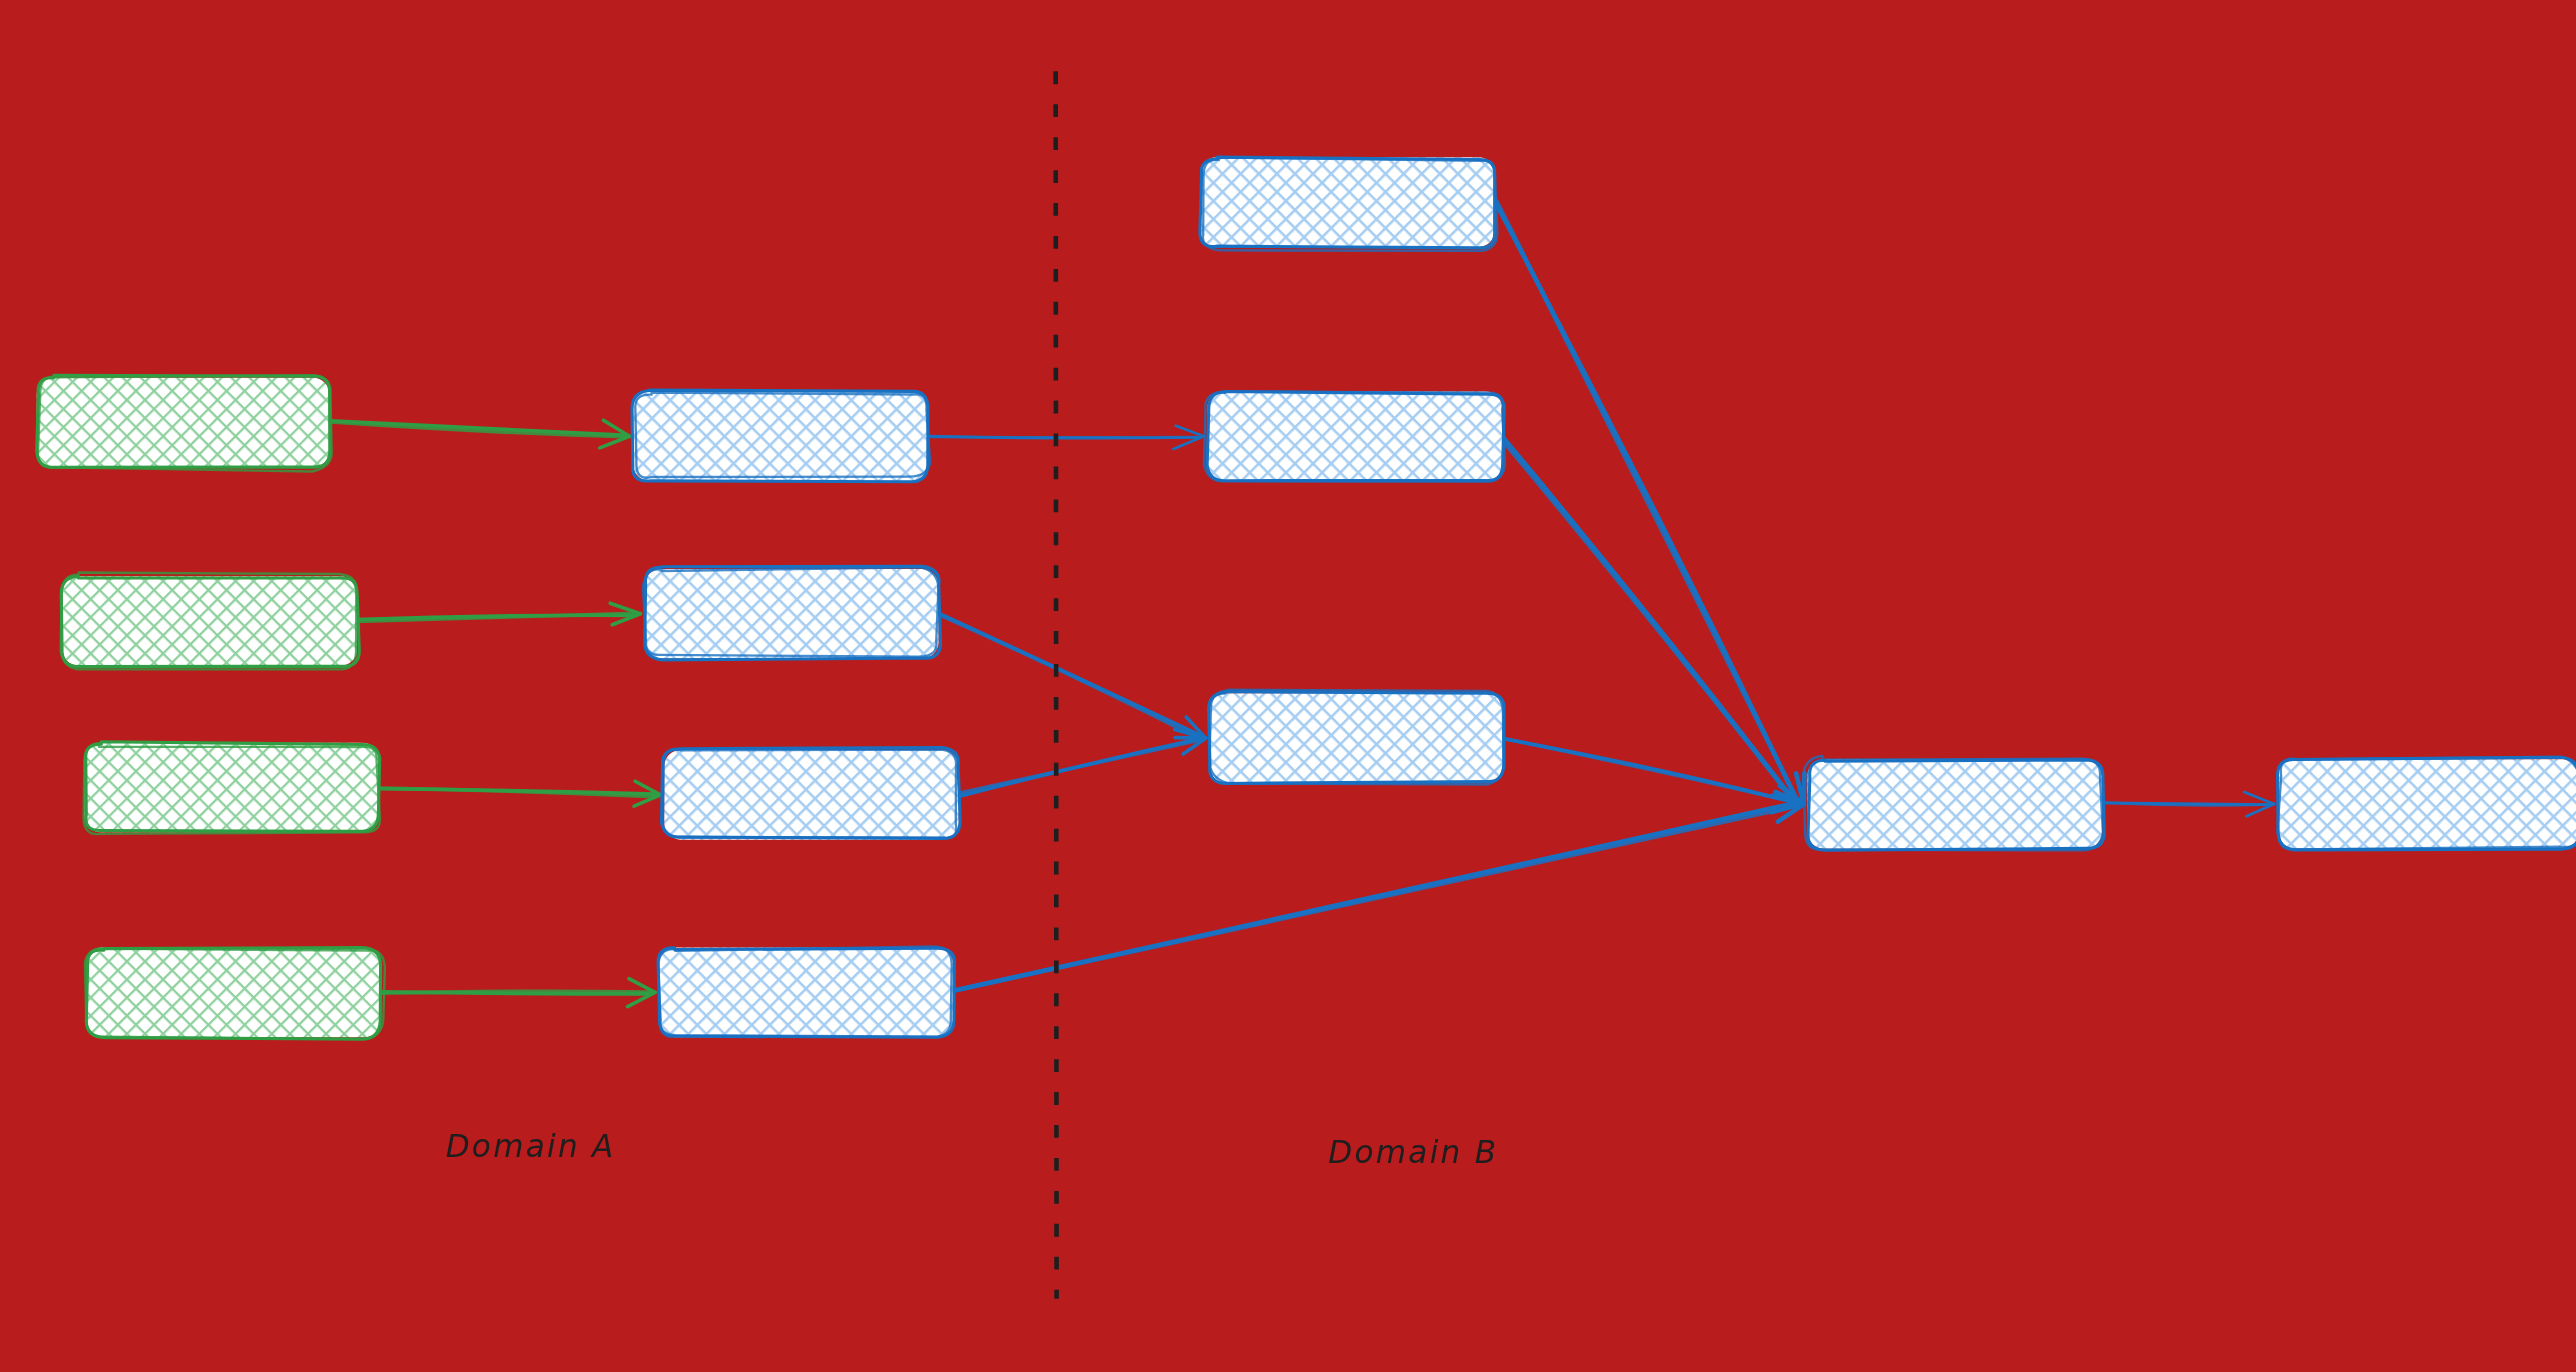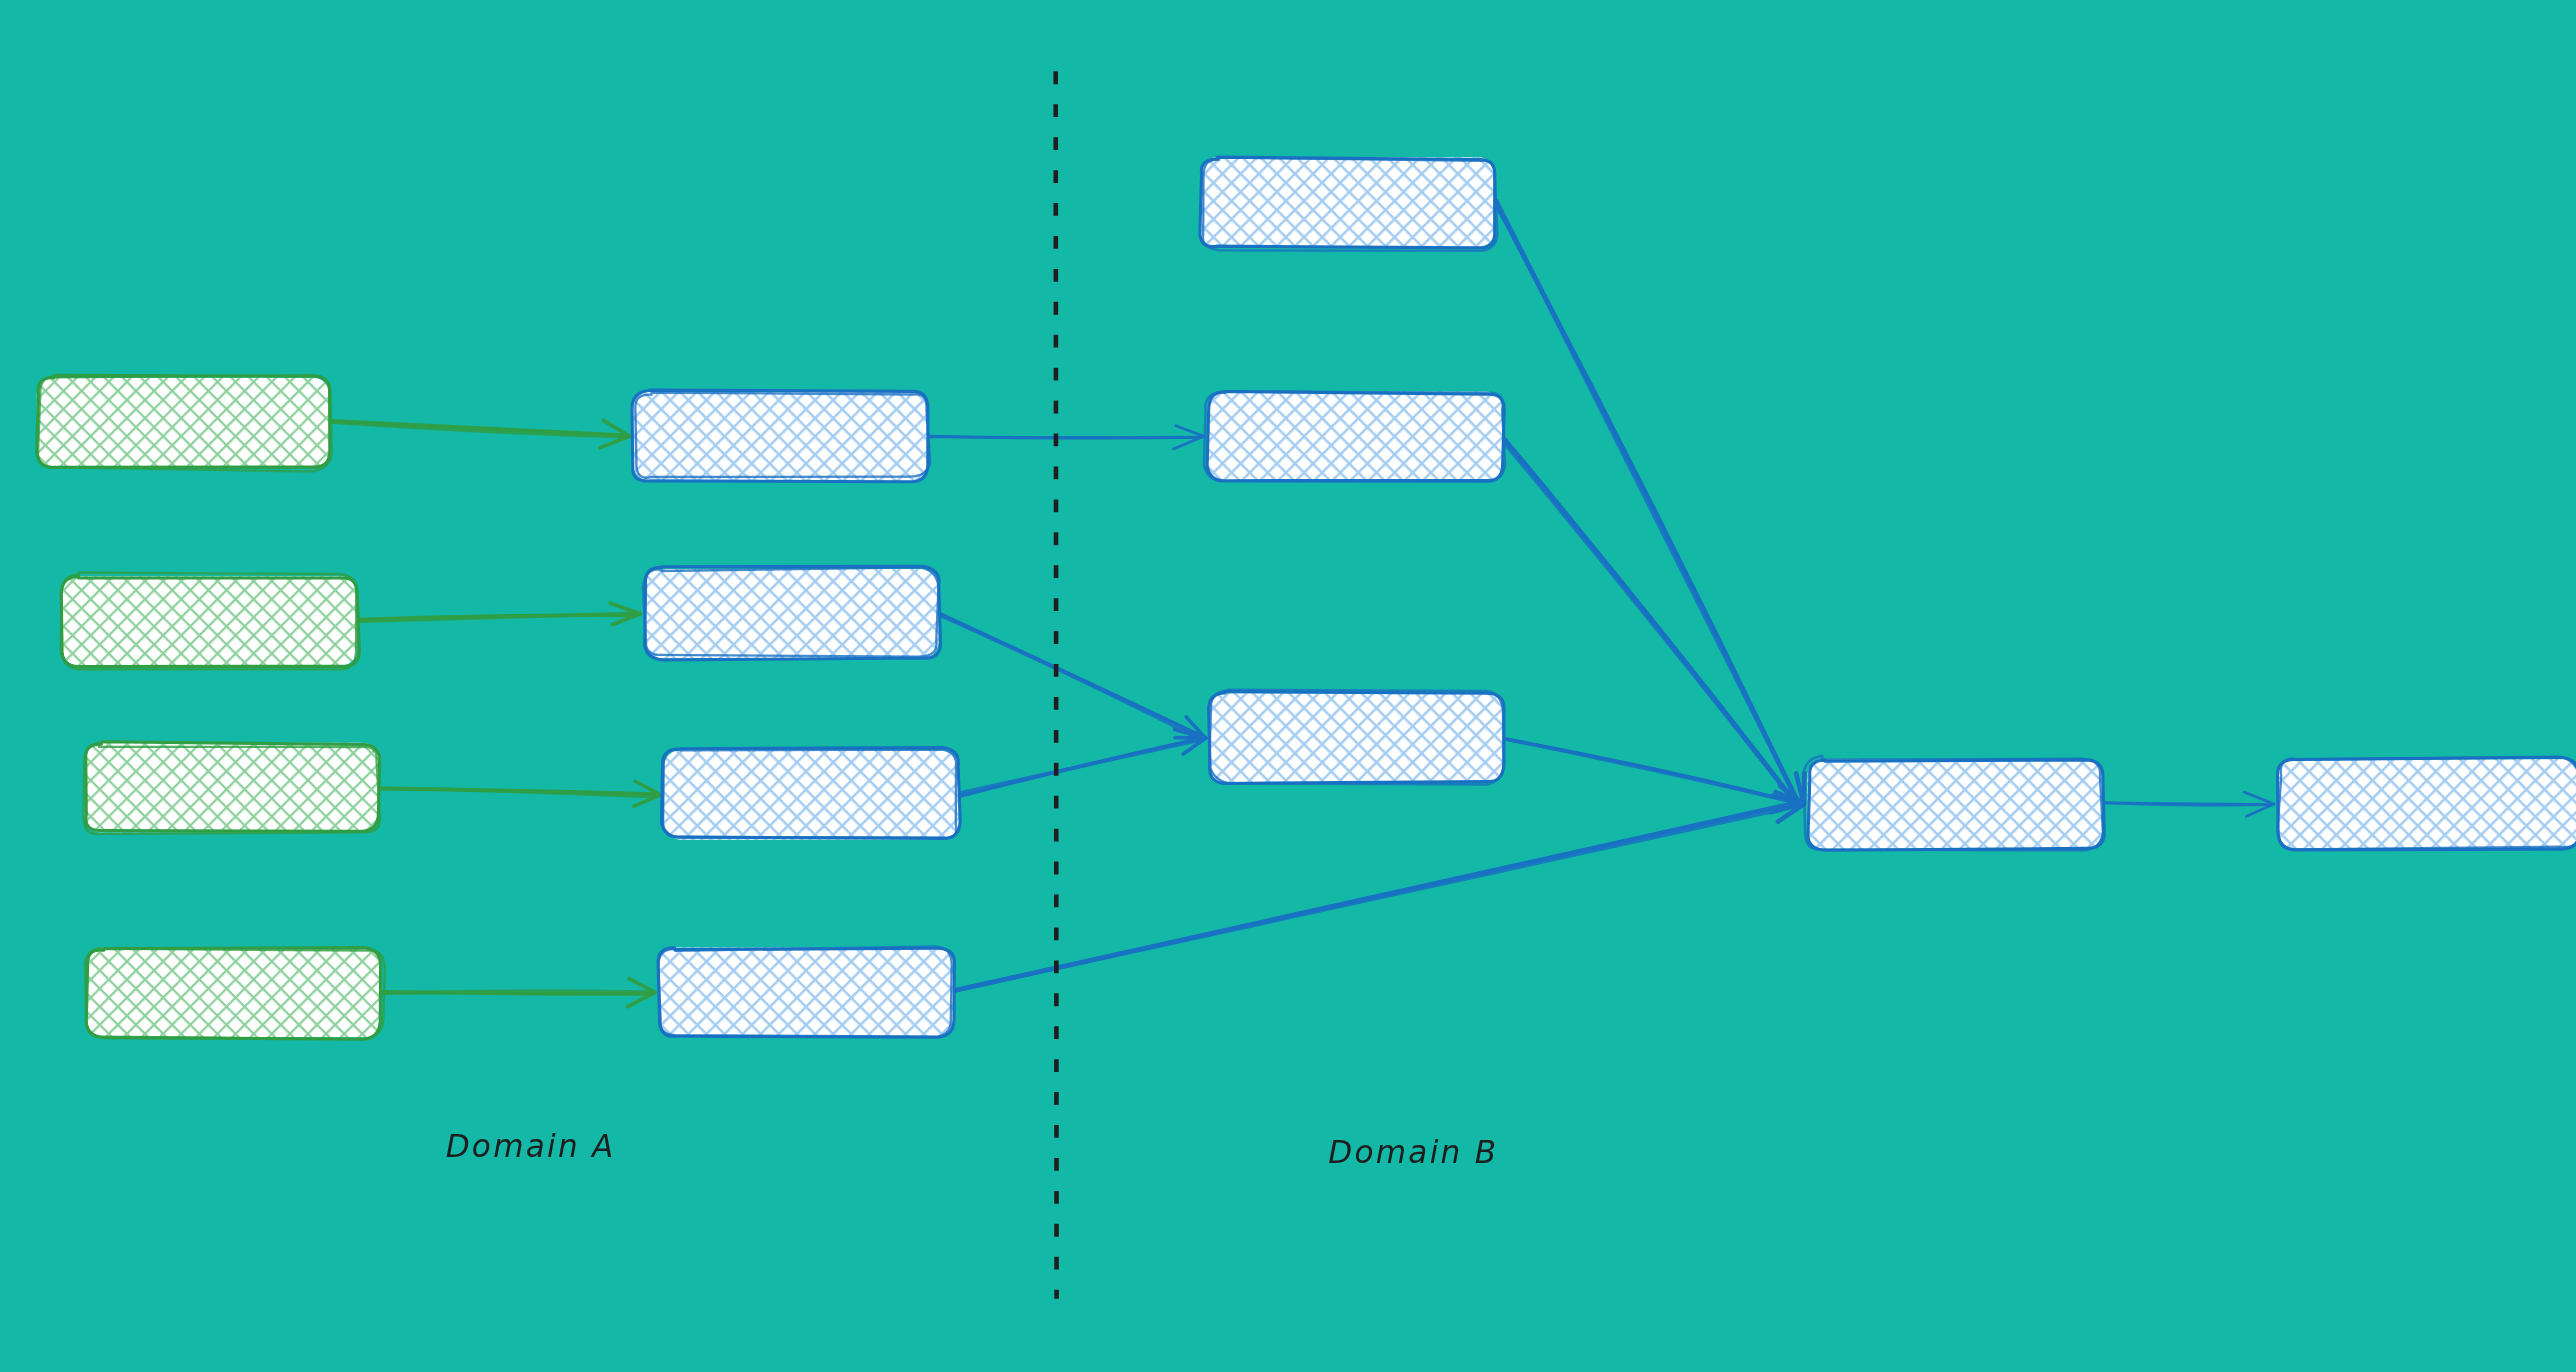--- a/index.html
+++ b/index.html
@@ -8,21 +8,21 @@
     padding: 0;
     background: #ffffff;
   }
   body {
     font-family: "DejaVu Sans", sans-serif;
   }
   #canvas-root {
     position: relative;
     width: 2576px;
     height: 1372px;
-    background: #14b8a6;
+    background: #b91c1c;
     overflow: hidden;
   }
   #diagram-svg {
     position: absolute;
     left: 0;
     top: 0;
     width: 2576px;
     height: 1372px;
     display: block;
   }

